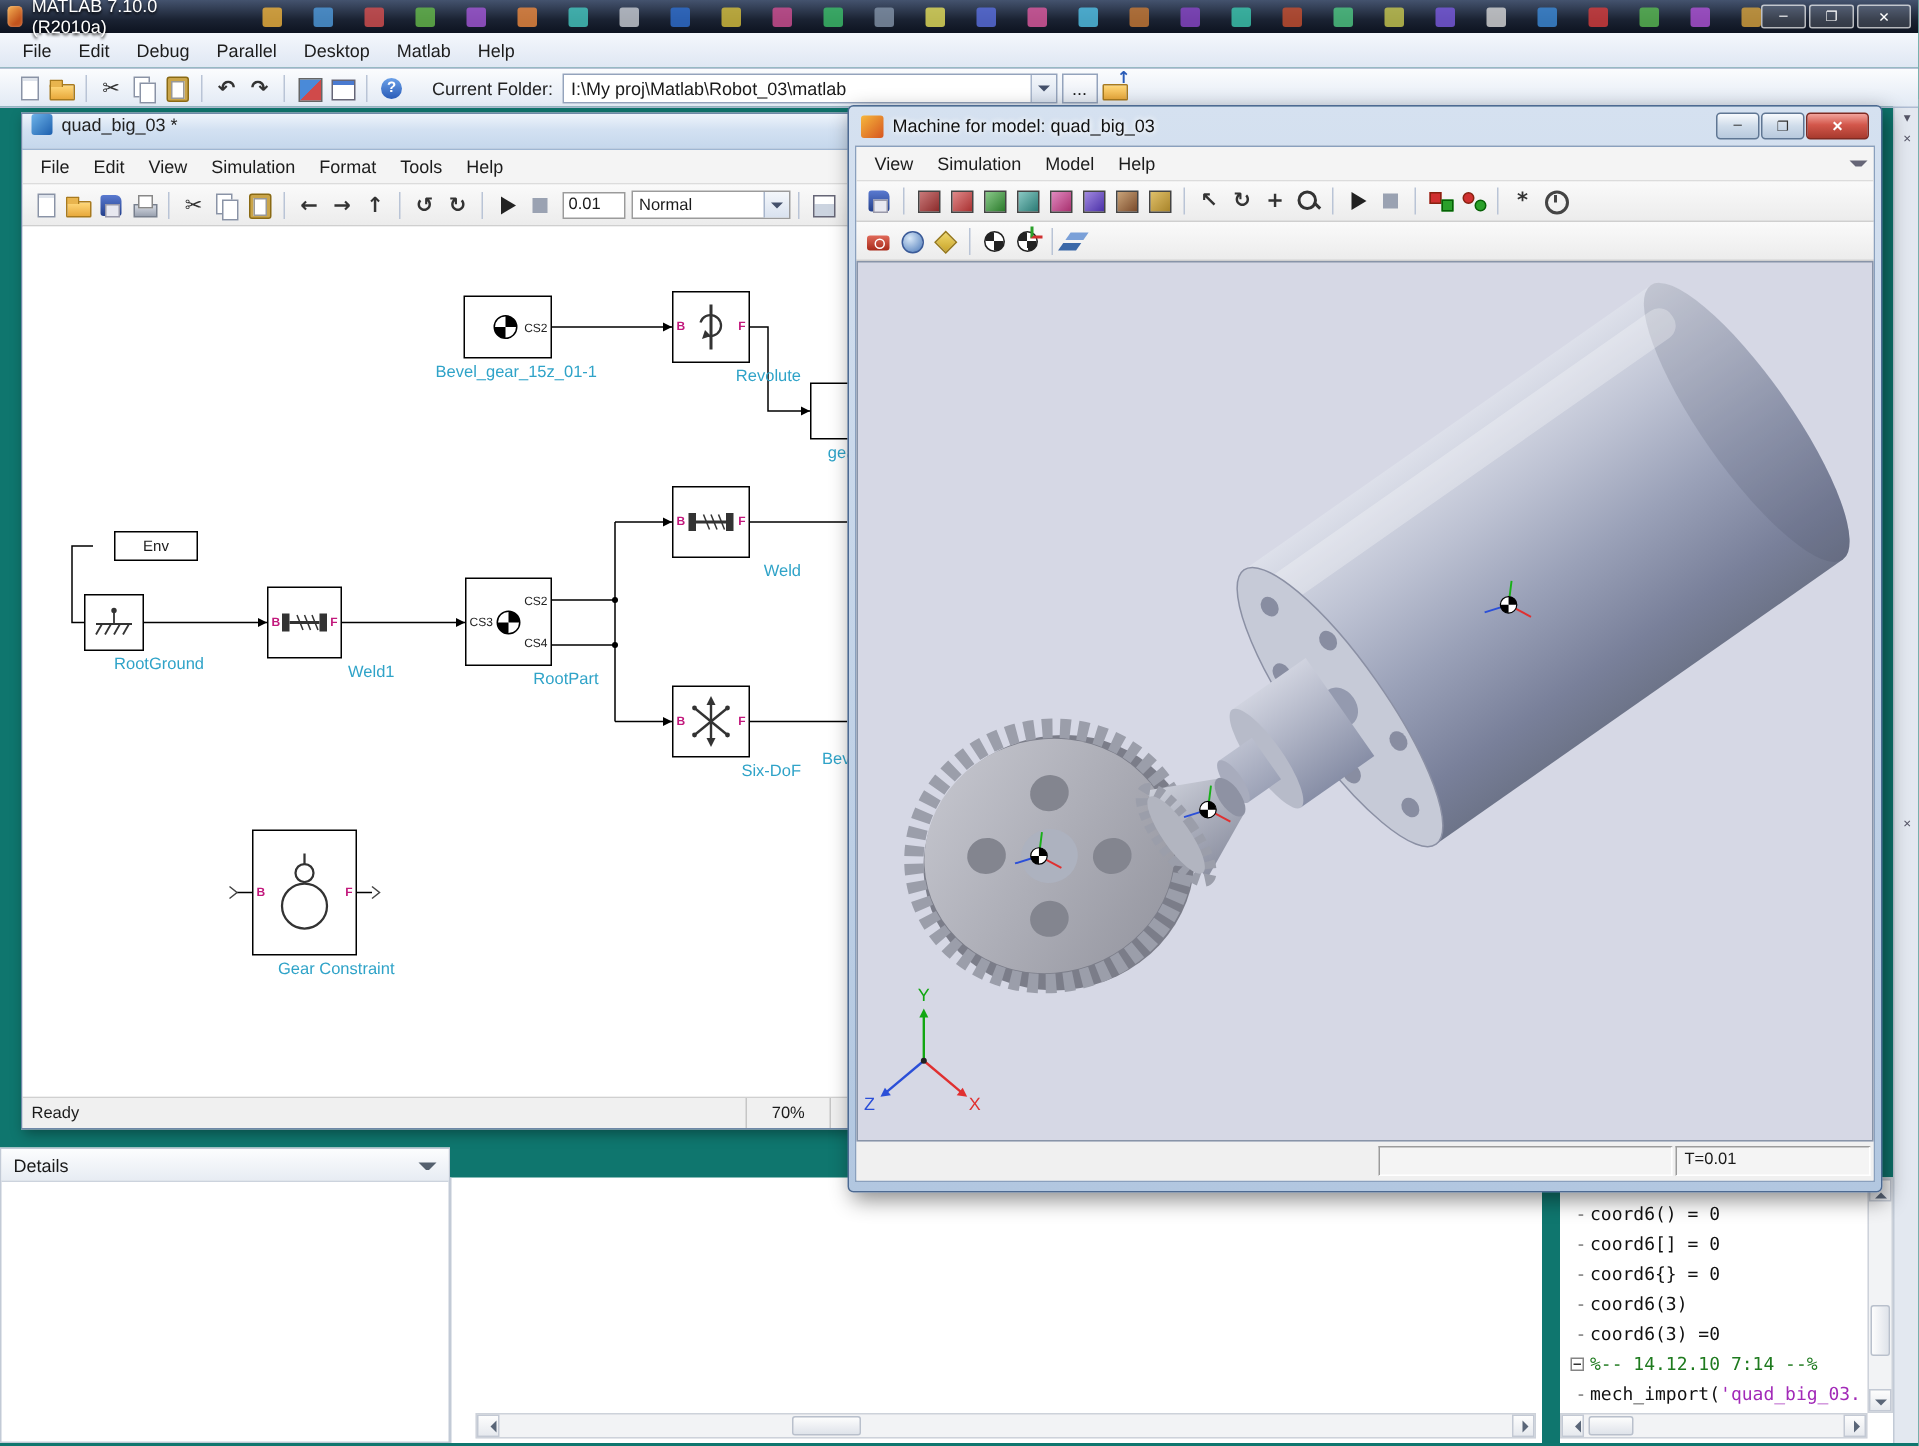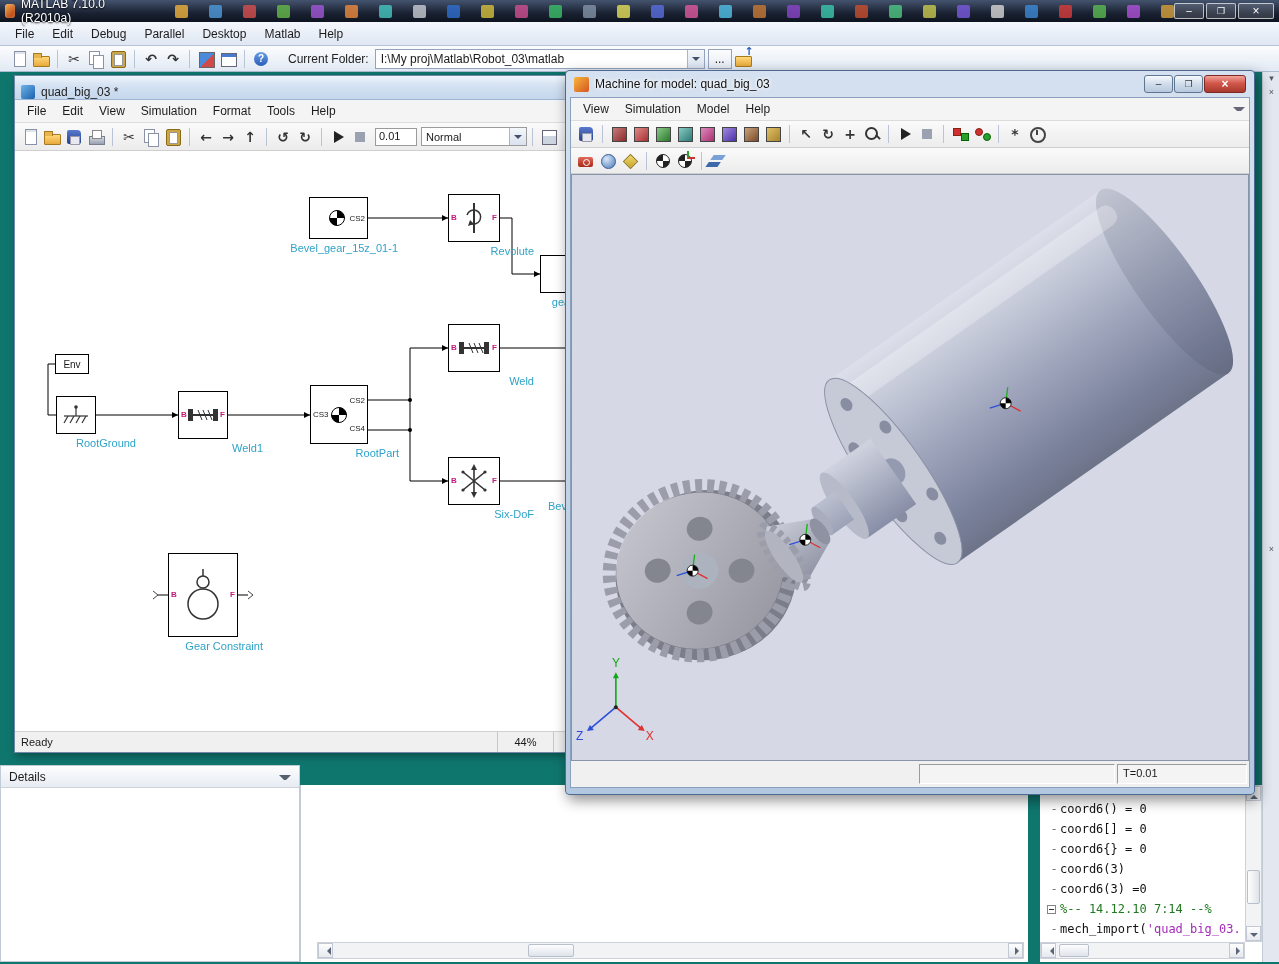--- a/index.html
+++ b/index.html
@@ -77,21 +77,21 @@
 .ic-camera::before{content:"";position:absolute;left:2px;top:6px;width:15px;height:10px;background:linear-gradient(#e06a5a,#a82a1a);border-radius:2px}
 .ic-camera::after{content:"";position:absolute;left:7px;top:8px;width:5px;height:5px;border:1px solid #fff;border-radius:50%}
 .ic-sphere::before{content:"";position:absolute;left:3px;top:3px;width:13px;height:13px;border-radius:50%;background:radial-gradient(circle at 35% 30%,#d8e8f8,#4a78b8);border:1px solid #3a5a98}
 .ic-tag::before{content:"";position:absolute;left:5px;top:5px;width:9px;height:9px;background:linear-gradient(135deg,#f0d86a,#c8a42a);border:1px solid #96781a;transform:rotate(45deg)}
 .ic-cg-ball::before,.ic-cg-axes::before{content:"";position:absolute;left:3px;top:3px;width:12px;height:12px;border-radius:50%;border:1px solid #222;background:conic-gradient(#fff 0 90deg,#222 90deg 180deg,#fff 180deg 270deg,#222 270deg)}
 .ic-cg-axes::after{content:"";position:absolute;right:0;top:0;width:6px;height:6px;border-left:2px solid #2aa02a;border-bottom:2px solid #d03030}
 .ic-layers::before{content:"";position:absolute;left:4px;top:4px;width:12px;height:5px;background:#7aa0d8;transform:skewX(-35deg);box-shadow:0 7px 0 #3a68a8}
 
 
 #slwin{position:absolute;left:14px;top:75px;width:552px;height:678px;z-index:10;border:1px solid #6f88a8;box-shadow:2px 3px 8px rgba(0,0,0,.35);background:#f0f0f0;display:flex;flex-direction:column}
-#sltitle{height:24px;background:linear-gradient(#eef4fb,#d3e1f2 45%,#c5d7ec);display:flex;align-items:flex-end;padding:0 6px;border-bottom:1px solid #9fb6d2;color:#222}
+#sltitle{height:24px;background:linear-gradient(#eef4fb,#d3e1f2 45%,#c5d7ec);display:flex;align-items:flex-start;padding:0 6px;border-bottom:1px solid #9fb6d2;color:#222}
 #slicon{width:14px;height:14px;border-radius:2px;background:linear-gradient(135deg,#6db3e8,#1d5fae);margin-right:6px}
 #slmenu{height:23px;background:#f4f4f4;border-bottom:1px solid #dcdcdc;display:flex;align-items:center;padding-left:4px}
 #slmenu .mi{padding:3px 8px}
 #sltb{height:28px;background:linear-gradient(#fafafa,#ececec);border-bottom:1px solid #cfcfcf;display:flex;align-items:center;padding-left:4px}
 .sl-time{width:42px;height:18px;background:#fff;border:1px solid #9b9b9b;font-size:11px;padding:1px 3px;margin:0 4px;flex:0 0 auto}
 .sl-mode{display:flex;align-items:center;width:106px;height:19px;background:#fff;border:1px solid #9b9b9b;padding-left:4px;font-size:11px;flex:0 0 auto}
 #slcanvas{flex:1;background:#fff;position:relative;overflow:hidden}
 #slstatus{height:21px;background:#f0f0f0;border-top:1px solid #d0d0d0;display:flex;align-items:center;font-size:11px}
 #slstatus .rdy{padding-left:6px}
 #slstatus .sp{flex:1}
@@ -343,21 +343,21 @@
         <polygon points="289,261 295,264 289,267" fill="#000"></polygon>
         <polygon points="427,194 433,197 427,200" fill="#000"></polygon>
         <polygon points="427,327 433,330 427,333" fill="#000"></polygon>
         <polygon points="427,64 433,67 427,70" fill="#000"></polygon>
         <polygon points="519,120 525,123 519,126" fill="#000"></polygon>
         <circle cx="395" cy="249" r="2" fill="#000"></circle>
         <circle cx="395" cy="279" r="2" fill="#000"></circle>
         <path d="M138,440 L143,444 L138,448 M233,440 L238,444 L233,448" stroke="#444" fill="none"></path>
       </svg>
 
-      <div class="sl-block" style="left:40px;top:203px;width:34px;height:20px;font-size:10px">
+      <div class="sl-block" style="left:61px;top:203px;width:56px;height:20px;font-size:10px">
         <span>Env</span>
       </div>
 
       <div class="sl-block" style="left:41px;top:245px;width:40px;height:38px">
         <svg width="30" height="24">
           <g stroke="#333" stroke-width="1.2" fill="none">
             <line x1="15" y1="4" x2="15" y2="13"></line>
               <line x1="3" y1="13" x2="27" y2="13"></line>
             <line x1="7" y1="13" x2="3" y2="20"></line>
               <line x1="13" y1="13" x2="9" y2="20"></line>
@@ -466,21 +466,21 @@
       <div class="sl-caption" style="left:128px;top:489px;width:120px">Gear Constraint</div>
 
       <div class="sl-block" style="left:525px;top:104px;width:40px;height:38px"></div>
       <div class="sl-caption" style="left:505px;top:145px;width:60px">geare</div>
       <div class="sl-caption" style="left:533px;top:349px;width:40px;text-align:left">Bev</div>
     </div>
 
     <div id="slstatus">
       <span class="rdy">Ready</span>
       <span class="sp"></span>
-      <span class="zoomcell">44%</span>
+      <span class="zoomcell">70%</span>
       <span class="tail"></span>
     </div>
   </div>
 
   <div id="mcwin">
     <div id="mctitle">
       <span id="mcicon"></span>
       <span class="ttl">Machine for model: quad_big_03</span>
       <span class="mc-ctl">
         <span class="mc-btn mmin"></span>

